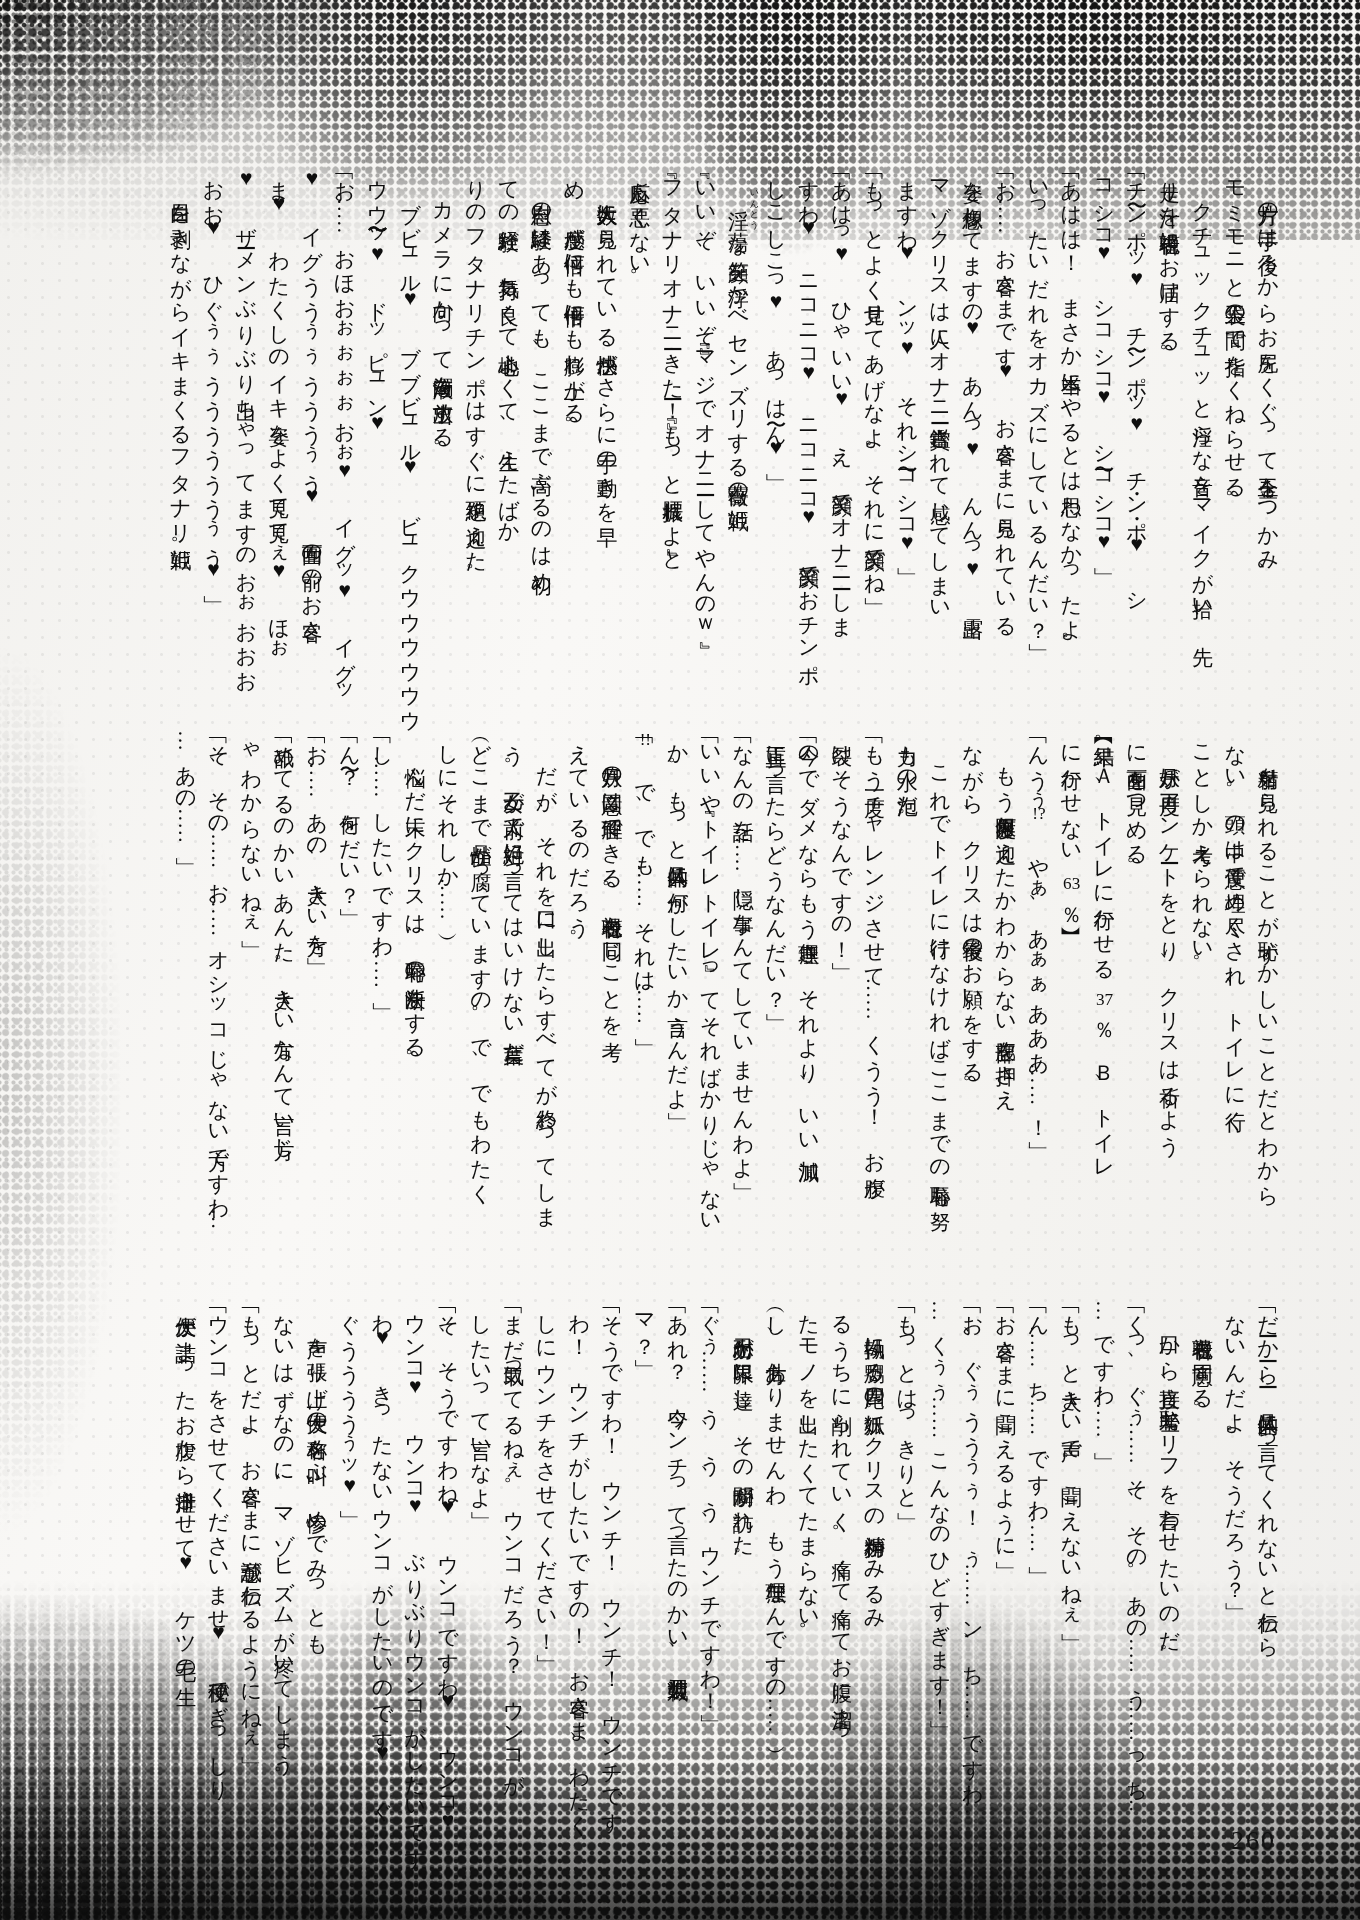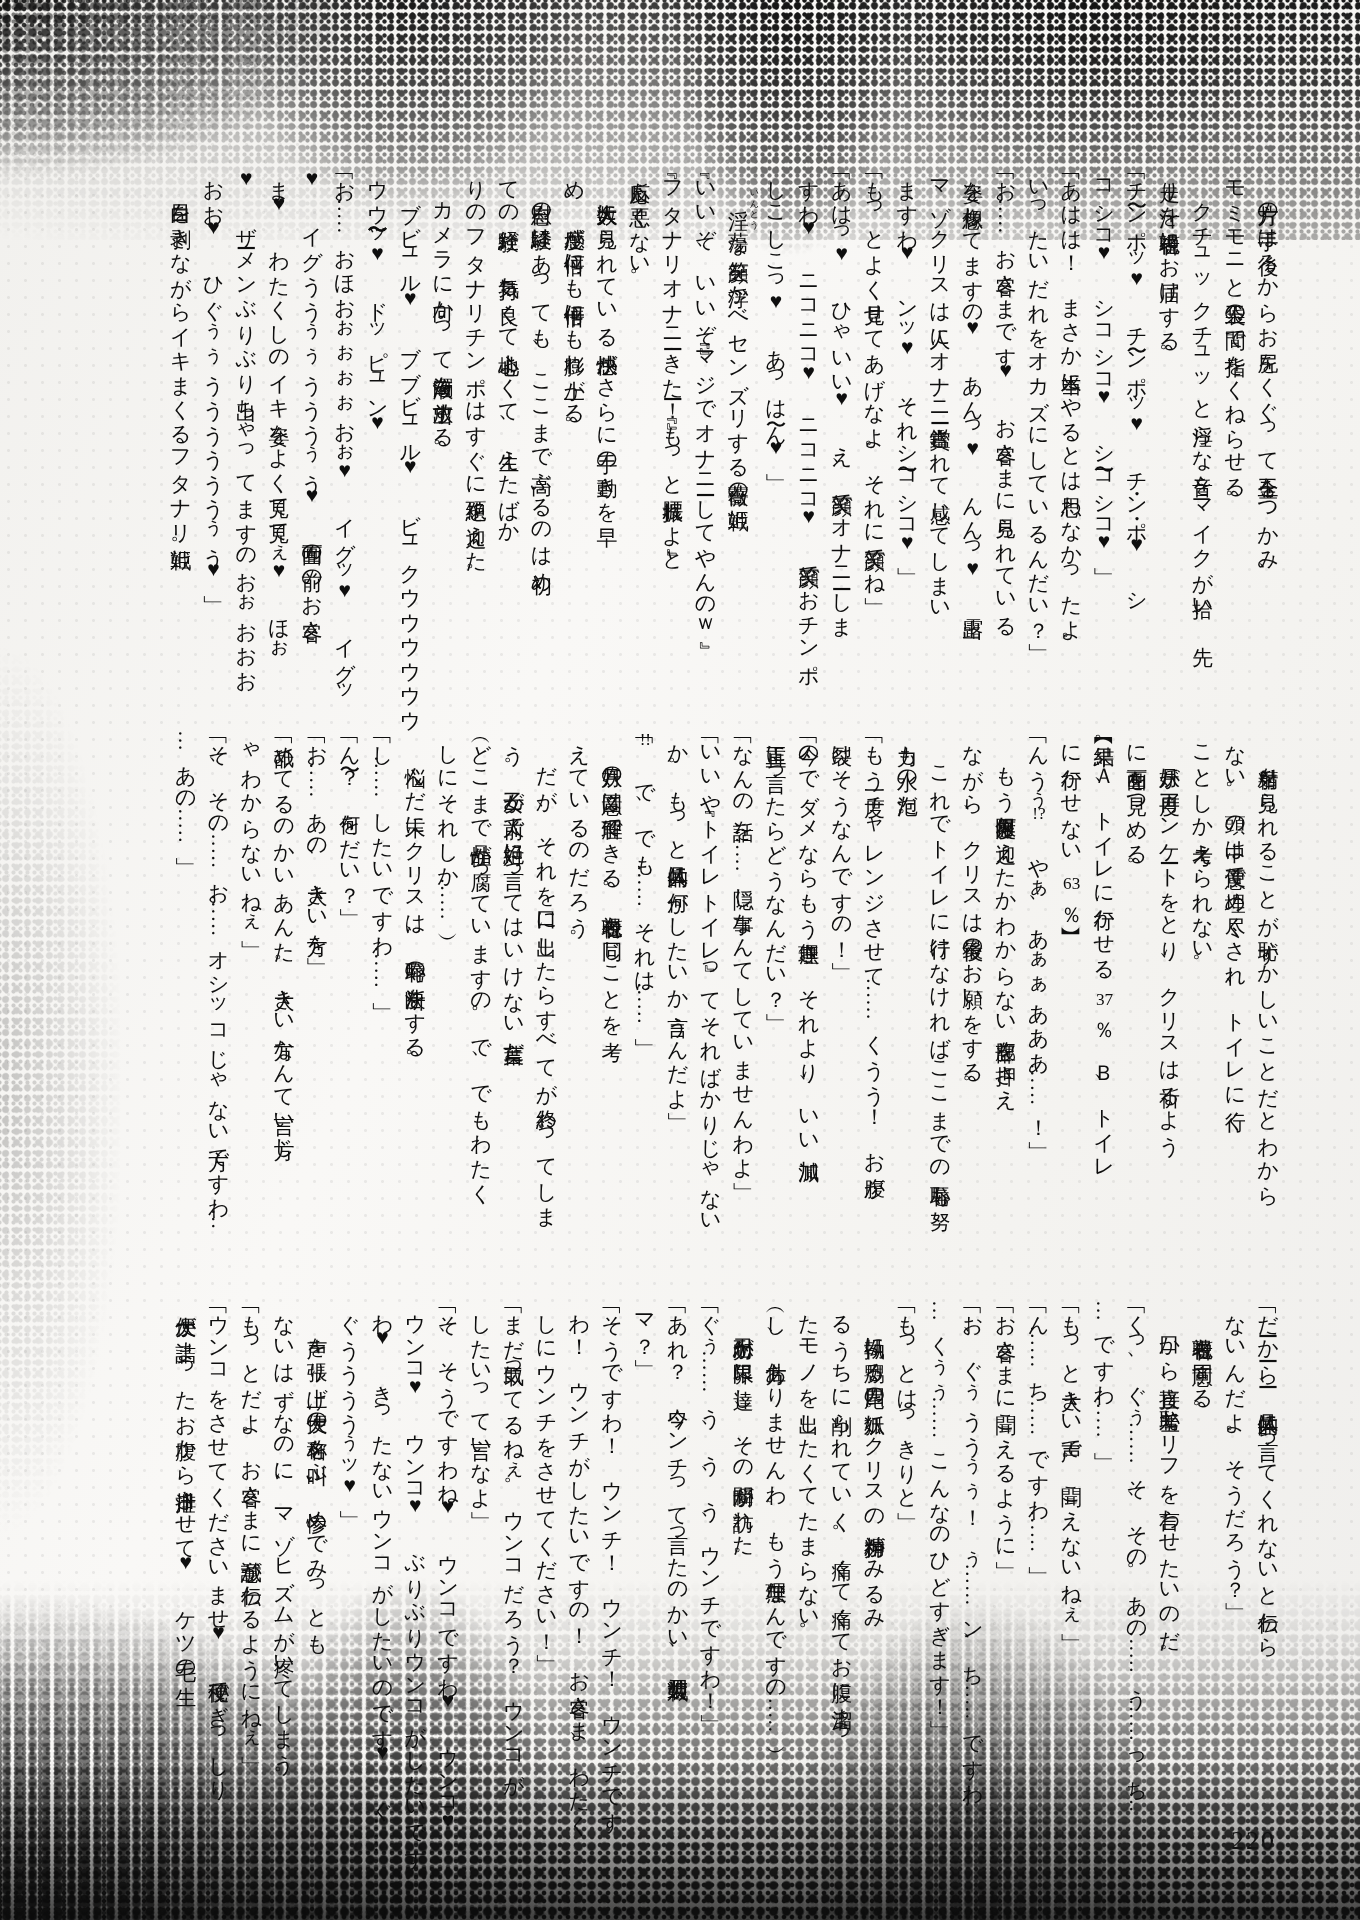--- a/index.html
+++ b/index.html
@@ -228,14 +228,14 @@
       <p class="col">ウンコ♥　ウンコ♥　ぶりぶりウンコがしたいです</p>
       <p class="col">わ♥　きったないウンコがしたいのです♥　ぐ……</p>
       <p class="col">ぐううううぅッ♥」</p>
       <p class="col">　声を張り上げ大便の名称を叫ぶ。惨めでみっとも</p>
       <p class="col">ないはずなのに、マゾヒズムが疼いてしまう。</p>
       <p class="col">「もっとだよ。お客さまに誠意が伝わるようにねぇ」</p>
       <p class="col">「ウンコをさせてくださいませ♥　便秘でぎっしり</p>
       <p class="col">大便が詰まったお腹から排泄させて♥　ケツ毛の生</p>
     </section>
 
-  <div class="page-number">220</div>
+  <div class="page-number">260</div>
 </div>
 
 </body></html>

